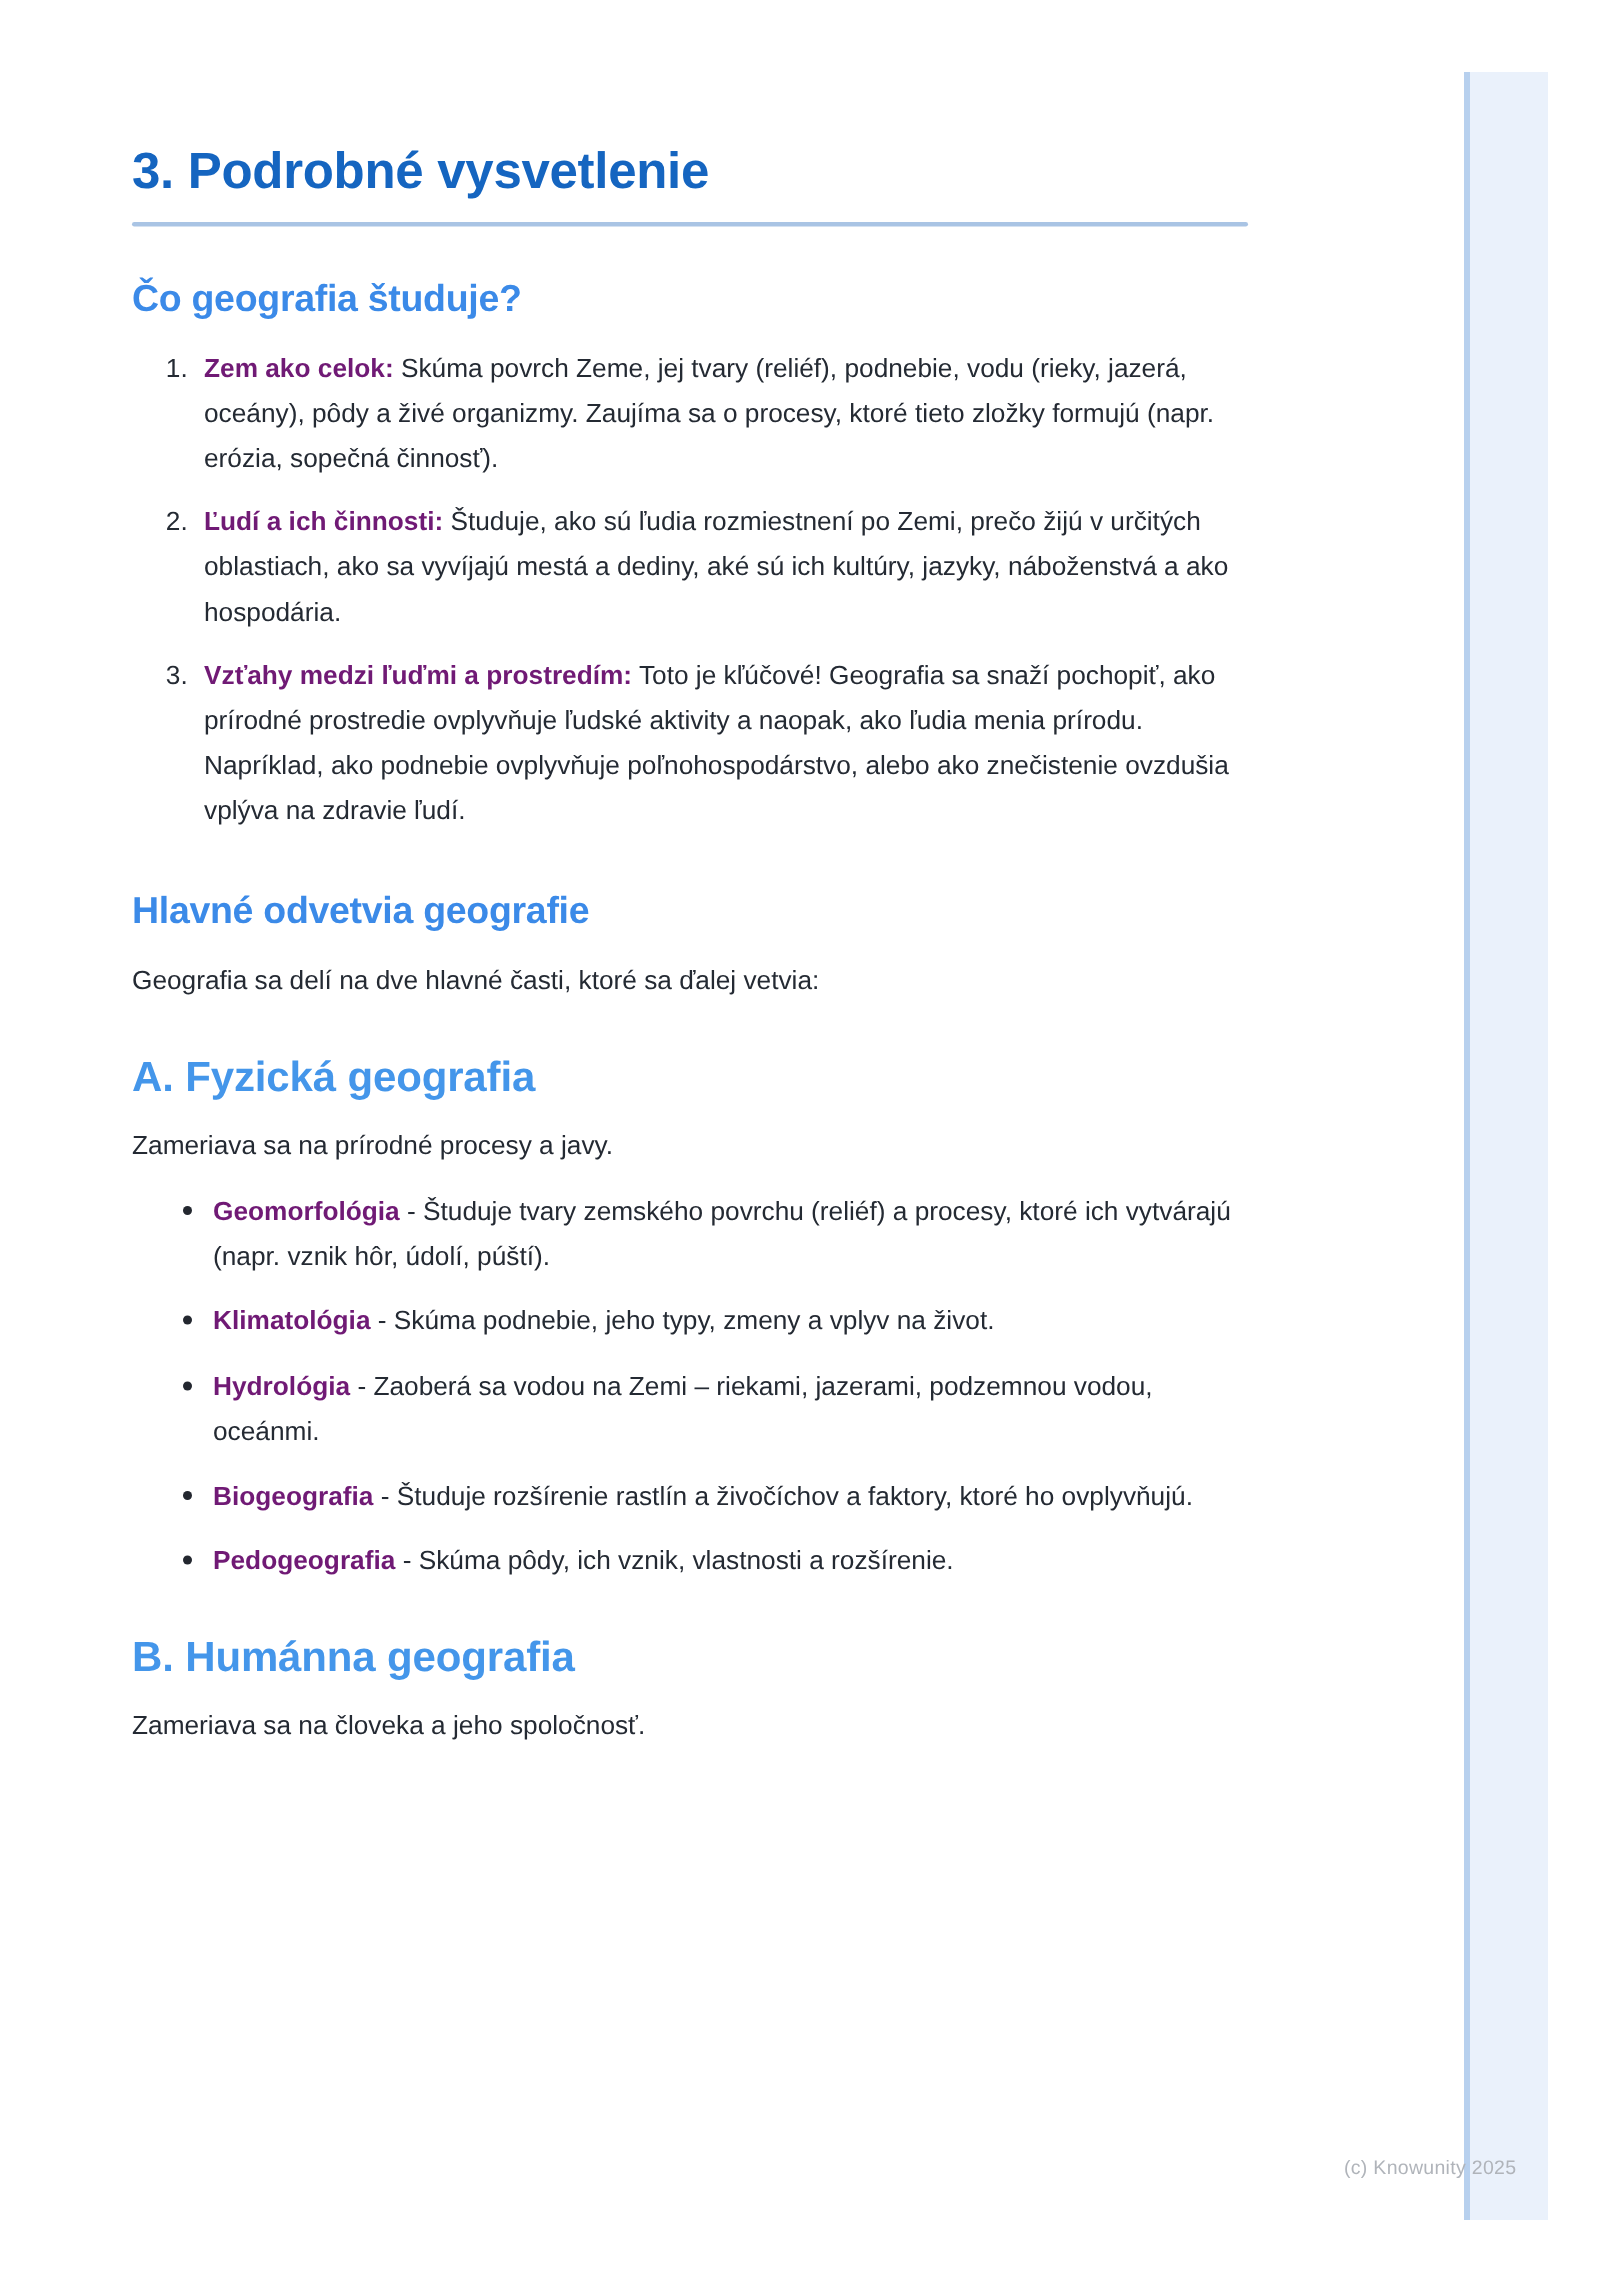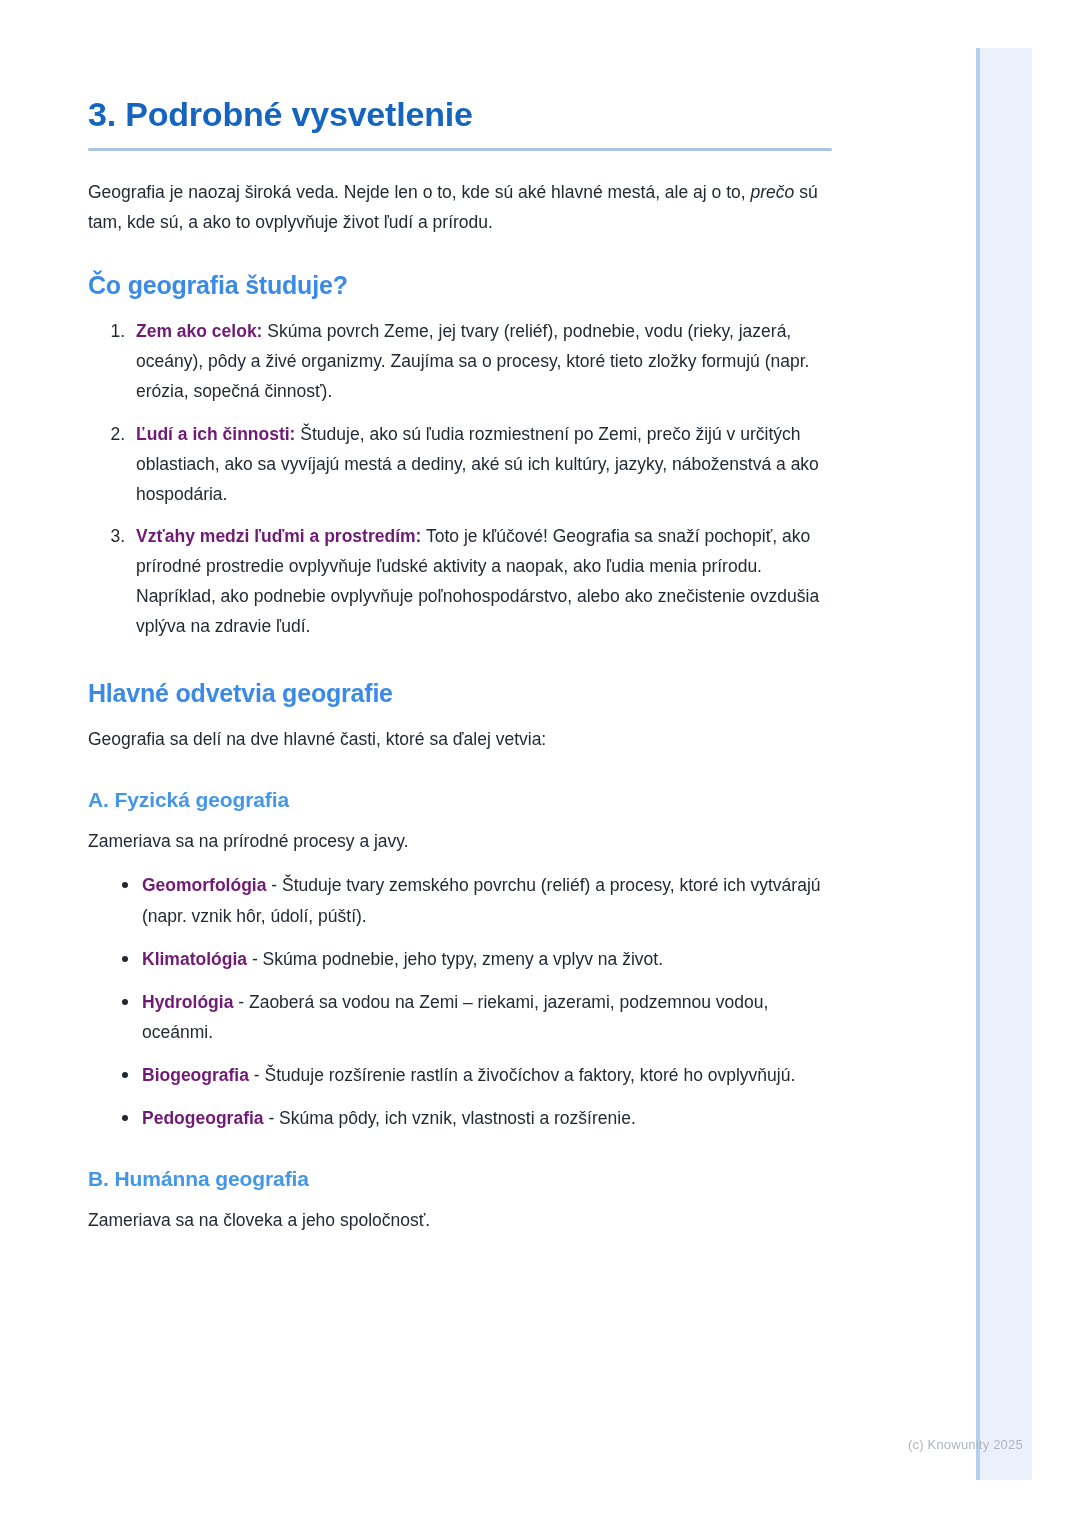--- a/index.html
+++ b/index.html
@@ -71,21 +71,21 @@
     font-size: 25px;
     font-weight: bold;
     color: #3b8ae8;
     margin: 34px 0 16px 0;
     letter-spacing: -0.2px;
   }
 
   h2.section-head.tight-top { margin-top: 38px; }
 
   h3.sub-head {
-    font-size: 21px;
+    font-size: 28px;
     font-weight: bold;
     color: #4496ea;
     margin: 34px 0 14px 0;
     letter-spacing: -0.1px;
   }
 
   ol.num-list {
     margin: 0;
     padding-left: 42px;
     max-width: 760px;
@@ -128,34 +128,32 @@
   .lead-term { font-weight: bold; color: #701a75; }
 
   .watermark {
     position: absolute;
     left: 896px;
     top: 1437px;
     font-size: 13px;
     color: #b0b4ba;
     white-space: nowrap;
     letter-spacing: 0.2px;
-    margin-left: 12px;
   }
 </style>
 </head>
 <body>
 
 <div class="side-panel"></div>
 
 <div class="page">
 
   <h1 class="doc-title">3. Podrobné vysvetlenie</h1>
   <div class="title-rule"></div>
 
-  <p class="body-text"><span>Geografia je naozaj široká veda. Nejde len o to, kde sú aké hlavné mestá, ale aj o to, </span><em>prečo</em><span> sú tam, kde sú, a ako to ovplyvňuje život ľudí a prírodu.</span></p>
 
   <h2 class="section-head">Čo geografia študuje?</h2>
 
   <ol class="num-list">
     <li><span class="lead-term">Zem ako celok:</span><span> Skúma povrch Zeme, jej tvary (reliéf), podnebie, vodu (rieky, jazerá, oceány), pôdy a živé organizmy. Zaujíma sa o procesy, ktoré tieto zložky formujú (napr. erózia, sopečná činnosť).</span></li>
     <li><span class="lead-term">Ľudí a ich činnosti:</span><span> Študuje, ako sú ľudia rozmiestnení po Zemi, prečo žijú v určitých oblastiach, ako sa vyvíjajú mestá a dediny, aké sú ich kultúry, jazyky, náboženstvá a ako hospodária.</span></li>
     <li><span class="lead-term">Vzťahy medzi ľuďmi a prostredím:</span><span> Toto je kľúčové! Geografia sa snaží pochopiť, ako prírodné prostredie ovplyvňuje ľudské aktivity a naopak, ako ľudia menia prírodu. Napríklad, ako podnebie ovplyvňuje poľnohospodárstvo, alebo ako znečistenie ovzdušia vplýva na zdravie ľudí.</span></li>
   </ol>
 
   <h2 class="section-head tight-top">Hlavné odvetvia geografie</h2>

